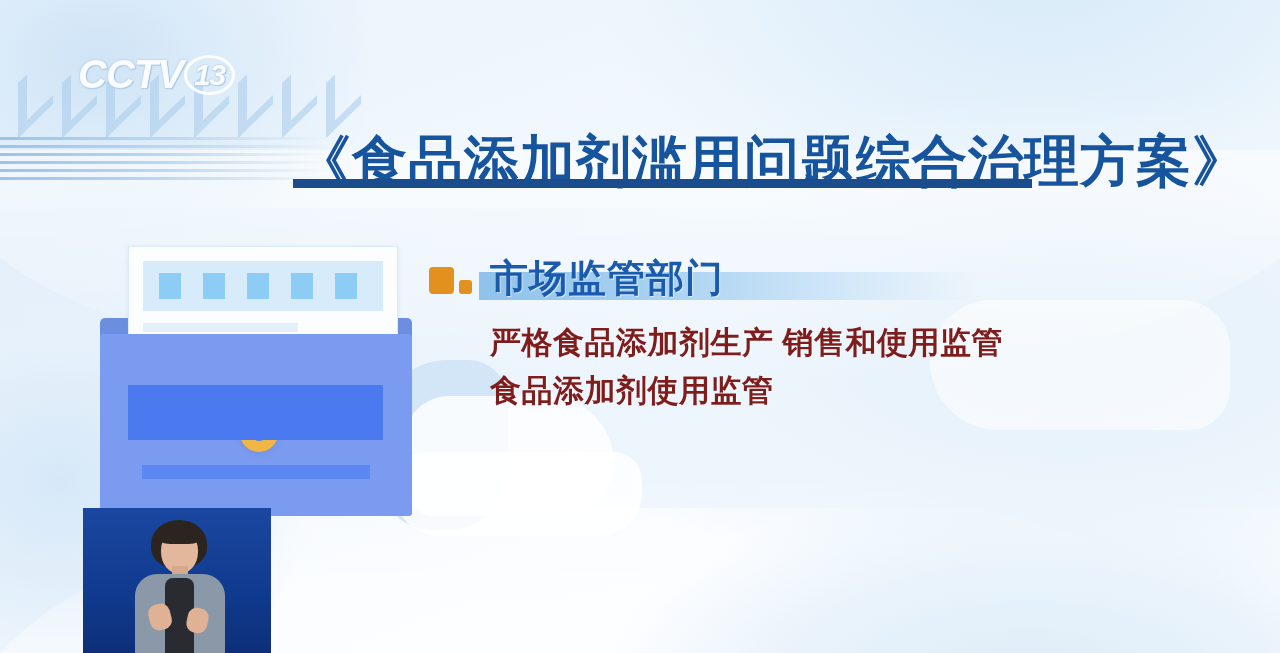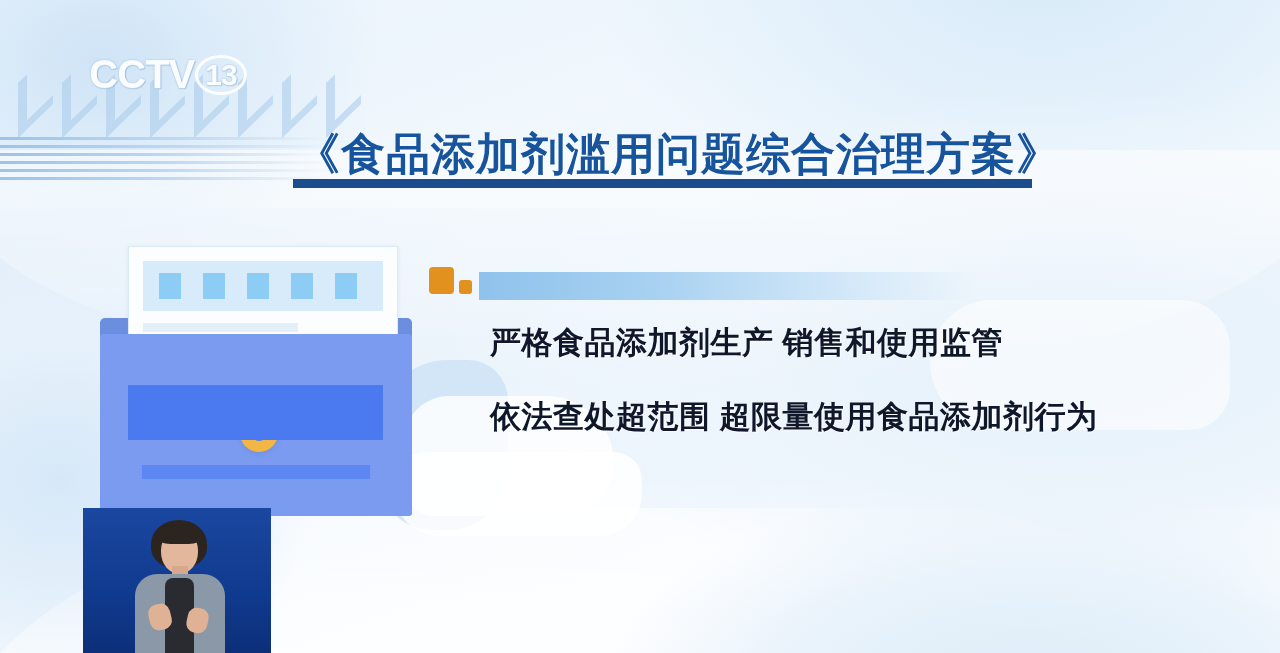--- a/index.html
+++ b/index.html
@@ -104,22 +104,22 @@
     position: absolute; left: 0;
     height: 3px; width: 100%;
     background: linear-gradient(90deg, #9cc3e8 0%, #b9d5f0 45%, rgba(214,231,246,0) 100%);
   }
 
   
   .logo-wrap {
     position: absolute;
     left: 78px; top: 54px;
     width: 180px; height: 76px;
-    text-align: center;
     user-select: none;
+    font-style: italic;
   }
   .logo-main {
     font-size: 40px;
     font-weight: bold;
     letter-spacing: -1px;
     line-height: 1;
     color: rgba(255,255,255,.92);
     text-shadow: 0 1px 0 #b9d3ea, 0 0 2px rgba(150,185,220,.9), 1px 1px 1px rgba(130,170,210,.6);
   }
   .logo-13 {
@@ -138,21 +138,21 @@
     font-weight: bold;
     letter-spacing: 14px;
     color: rgba(255,255,255,.88);
     text-shadow: 0 1px 0 #bbd4ea, 0 0 2px rgba(150,185,220,.8);
   }
 
   
   .headline {
     position: absolute;
     left: 296px; top: 125px;
-    font-size: 44px;
+    font-size: 55px;
     font-weight: bold;
     letter-spacing: 1px;
     color: #17549e;
     white-space: nowrap;
     text-shadow: 1px 1px 0 rgba(255,255,255,.85);
   }
   .headline-rule {
     position: absolute;
     left: 293px; top: 179px;
     width: 739px; height: 9px;
@@ -247,21 +247,21 @@
     color: #1a5bad;
     white-space: nowrap;
     text-shadow: 1px 1px 0 rgba(255,255,255,.55);
   }
 
   
   .bullets { position: absolute; left: 490px; top: 322px; width: 700px; }
   .bline {
     font-size: 31px;
     font-weight: bold;
-    color: #0f172a;
+    color: #7f1d1d;
     white-space: nowrap;
     letter-spacing: .5px;
     text-shadow: 1px 1px 0 rgba(255,255,255,.8);
   }
   .gap-1 { margin-top: 32px; }
   .gap-2 { margin-top: 6px; }
   .gap-3 { margin-top: 32px; }
 
   
   .inset {
@@ -349,24 +349,25 @@
     <div class="folder-front">
       <div class="folder-badge"></div>
       <div class="folder-panel"></div>
       <div class="folder-strip"></div>
     </div>
   </div>
 
   <div class="sec-bar"></div>
   <div class="sec-marker-lg"></div>
   <div class="sec-marker-sm"></div>
+  <div class="sec-title">市场监管部门</div>
 
   <div class="bullets">
     <div class="bline">严格食品添加剂生产 销售和使用监管</div>
-    <div class="bline gap-3">依法查处超范围 超限量使用食品添加剂行为</div>
+    <div class="bline gap-2">食品添加剂使用监管</div>
   </div>
 
   <div class="inset">
     <div class="i-bg"></div>
     <div class="i-hair"></div>
     <div class="i-face"></div>
     <div class="i-hair-f"></div>
     <div class="i-neck"></div>
     <div class="i-body"></div>
     <div class="i-shirt"></div>

